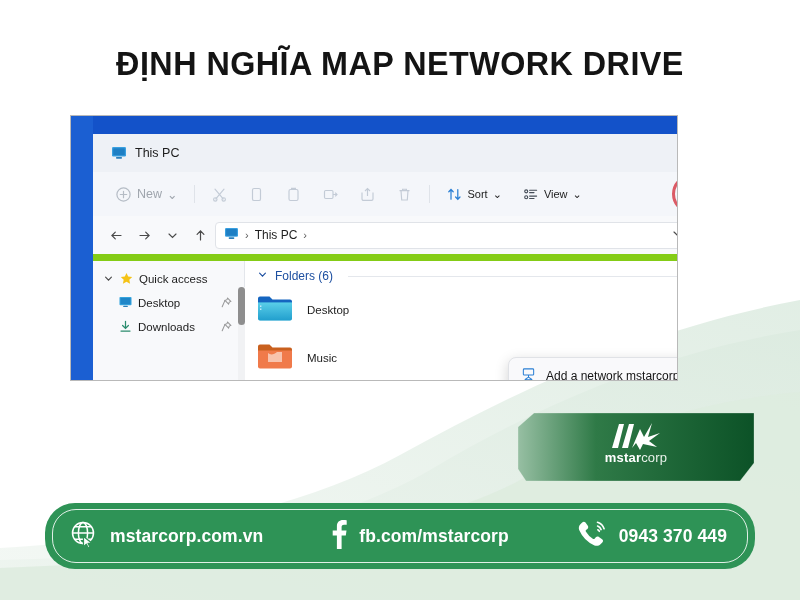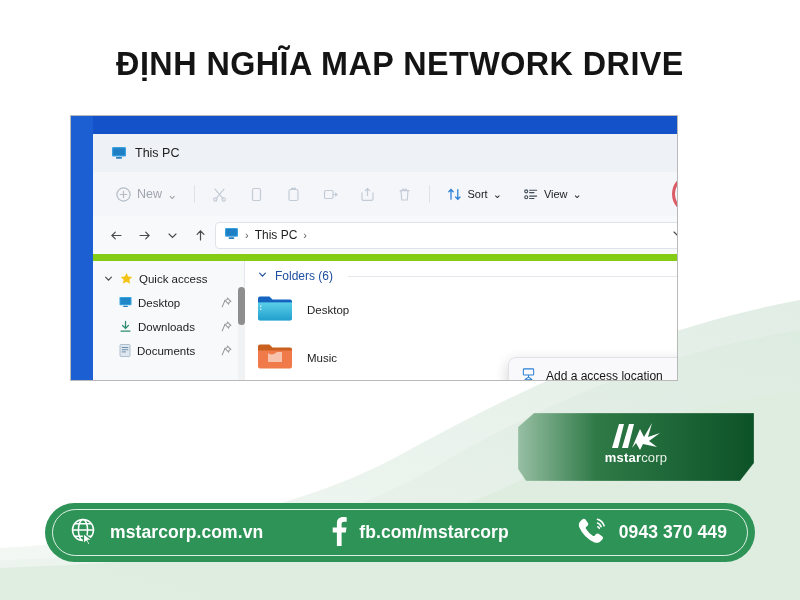--- a/index.html
+++ b/index.html
@@ -102,21 +102,21 @@
   .logo-txt {
     position:absolute; left:0; top:37px; width:236px; text-align:center;
     font-size:13px; letter-spacing:.2px; color:#ffffff;
     font-family:"Liberation Sans", sans-serif;
   }
   .logo-txt b { font-weight:700; }
   .logo-txt span { font-weight:400; color:#e8f2ea; }
 
   
   #footer-bar {
-    position:absolute; left:45px; top:503px; width:710px; height:59px; z-index:5;
+    position:absolute; left:45px; top:503px; width:710px; height:66px; z-index:5;
     background:#2e9356; border-radius:30px;
     display:flex; align-items:center; justify-content:space-between;
     padding:0 28px 0 24px;
   }
   #footer-bar::after{
     content:""; position:absolute; left:7px; top:6px; right:7px; bottom:6px;
     border:1.5px solid rgba(255,255,255,.85); border-radius:24px; pointer-events:none;
   }
   .foot-item { display:flex; align-items:center; gap:11px; z-index:2; }
   .foot-txt { color:#ffffff; font-size:17.5px; font-weight:700; letter-spacing:.1px; }
@@ -355,37 +355,20 @@
           </span>
           <span>Downloads</span>
           <span class="pin">
             <svg width="11" height="11" viewBox="0 0 11 11" fill="none" stroke="#4a4a4a" stroke-width="1.05" stroke-linecap="round">
               <path d="M6.6 1.2 9.8 4.4 8.3 5.1 7.6 7 4 3.4l1.9-.7z"></path>
                 <path d="M4 3.4 1.2 9.8"></path>
             </svg>
           </span>
         </div>
 
-        <div class="nav-row child">
-          <span>
-            <svg width="12" height="13" viewBox="0 0 12 13">
-              <rect x="1" y="0.5" width="10" height="12" rx="1" fill="#dfe6ee" stroke="#9db4c9" stroke-width=".8"></rect>
-              <rect x="2.8" y="3" width="6.4" height="1" fill="#6f8fae"></rect>
-              <rect x="2.8" y="5.2" width="6.4" height="1" fill="#6f8fae"></rect>
-              <rect x="2.8" y="7.4" width="4" height="1" fill="#6f8fae"></rect>
-            </svg>
-          </span>
-          <span>Documents</span>
-          <span class="pin">
-            <svg width="11" height="11" viewBox="0 0 11 11" fill="none" stroke="#4a4a4a" stroke-width="1.05" stroke-linecap="round">
-              <path d="M6.6 1.2 9.8 4.4 8.3 5.1 7.6 7 4 3.4l1.9-.7z"></path>
-                <path d="M4 3.4 1.2 9.8"></path>
-            </svg>
-          </span>
-        </div>
 
         <div class="scrollbar"></div>
         <div class="scrollthumb"></div>
       </div>
 
       <div class="content-pane">
         <div class="grp-head">
           <span>
             <svg width="11" height="11" viewBox="0 0 11 11" fill="none" stroke="#1d4fa0" stroke-width="1.15" stroke-linecap="round">
               <path d="M2.6 4.2 5.5 7.1 8.4 4.2"></path>
@@ -426,21 +409,21 @@
         </div>
 
         <div class="ctxmenu">
           <div class="ctx-item">
             <span>
               <svg width="15" height="15" viewBox="0 0 16 16" fill="none" stroke="#2a7fd4" stroke-width="1.1">
                 <rect x="2.5" y="2" width="11" height="6.6" rx="1"></rect>
                 <path d="M8 8.6v2.2M4 13.6h8M8 10.8l-4 2.8M8 10.8l4 2.8"></path>
               </svg>
             </span>
-            <span>Add a access location</span>
+            <span>Add a network mstarcorp</span>
           </div>
 
         </div>
       </div>
     </div>
   </div>
 </div>
 
 <div id="logo-banner">
   <svg width="236" height="68" viewBox="0 0 236 68" style="position:absolute;left:0;top:0">

